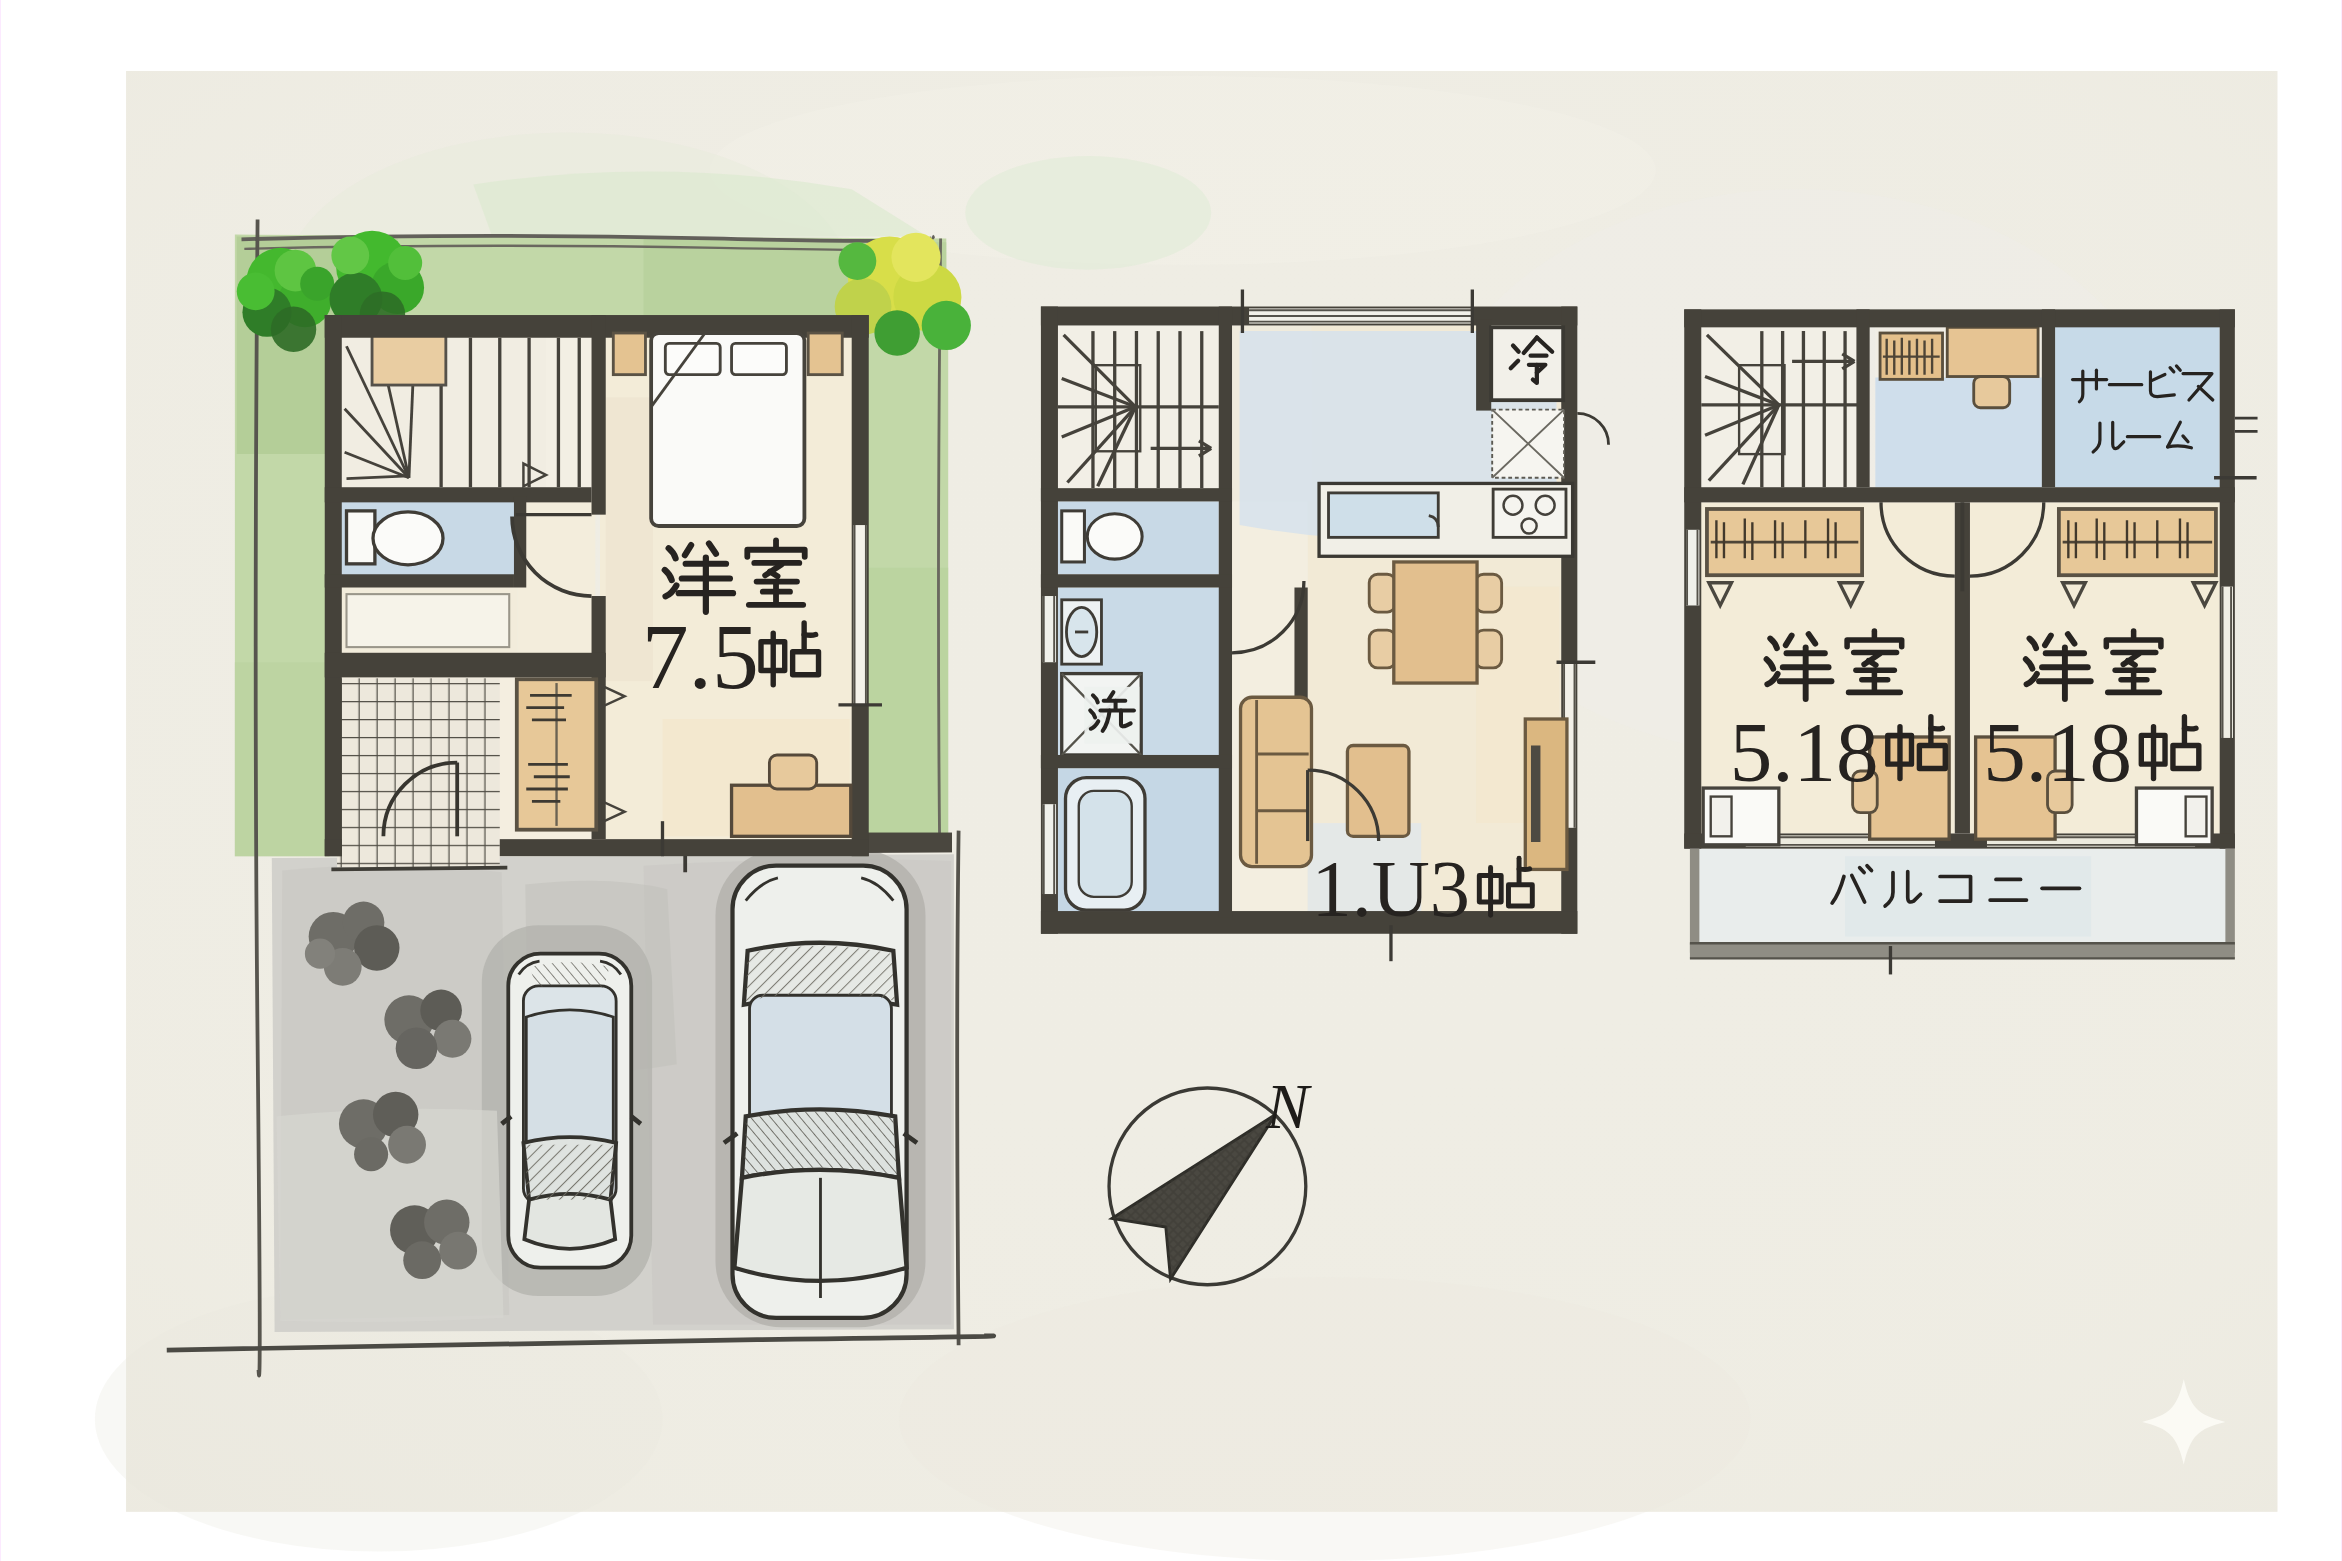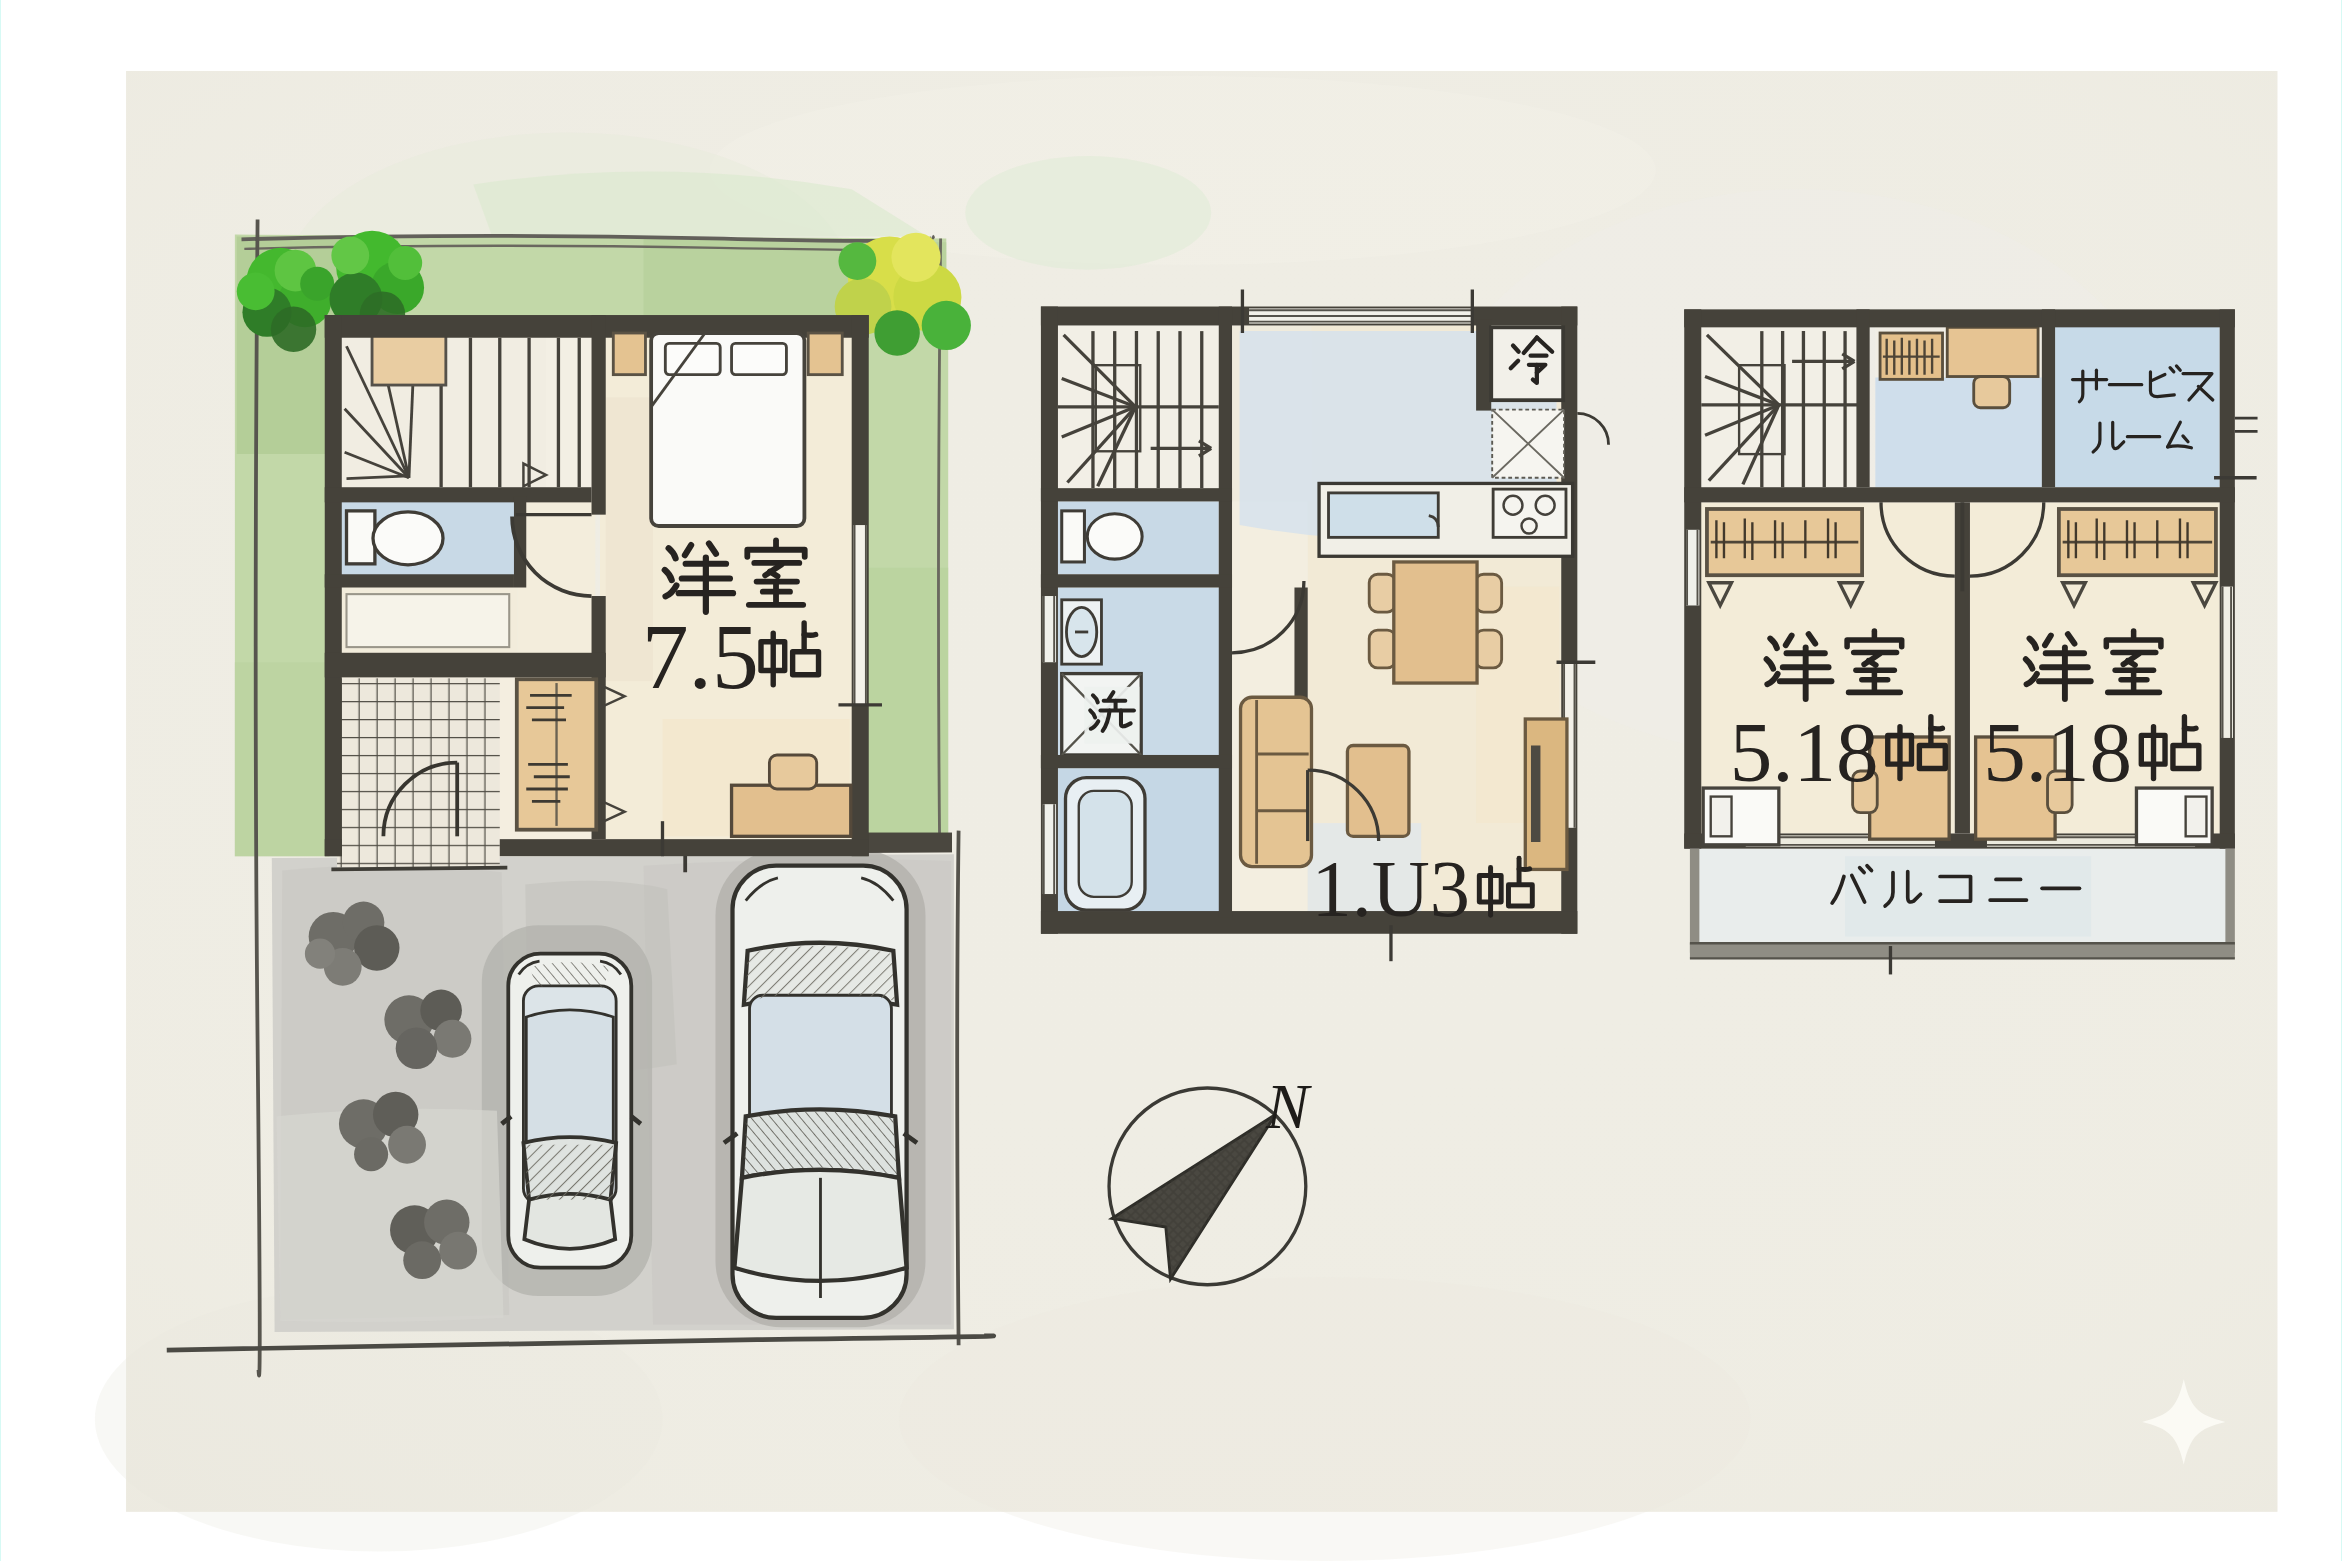--- a/index.html
+++ b/index.html
@@ -1,15 +1,15 @@
 <!DOCTYPE html>
 <html style="font-size:15px"><head><meta charset="utf-8">
 <style>
 html,body{margin:0;padding:0;background:#fff;}
-#c{position:relative;width:2342px;height:1561px;background:#5eead4;font-family:"Liberation Serif",serif;text-align:center;}
+#c{position:relative;width:2342px;height:1561px;background:#f0abfc;font-family:"Liberation Serif",serif;text-align:center;}
 svg{position:absolute;top:0;left:0;}
 </style></head>
 <body>
 <div id="c">
 <svg width="2342" height="1561" viewBox="0 0 2475 1650">
 <defs>
 <pattern id="hatch" width="9" height="9" patternUnits="userSpaceOnUse" patternTransform="rotate(45)">
   <line x1="0" y1="0" x2="0" y2="9" stroke="#6d6b62" stroke-width="2.2"></line>
 </pattern>
 <pattern id="hatch2" width="8" height="8" patternUnits="userSpaceOnUse" patternTransform="rotate(-40)">

